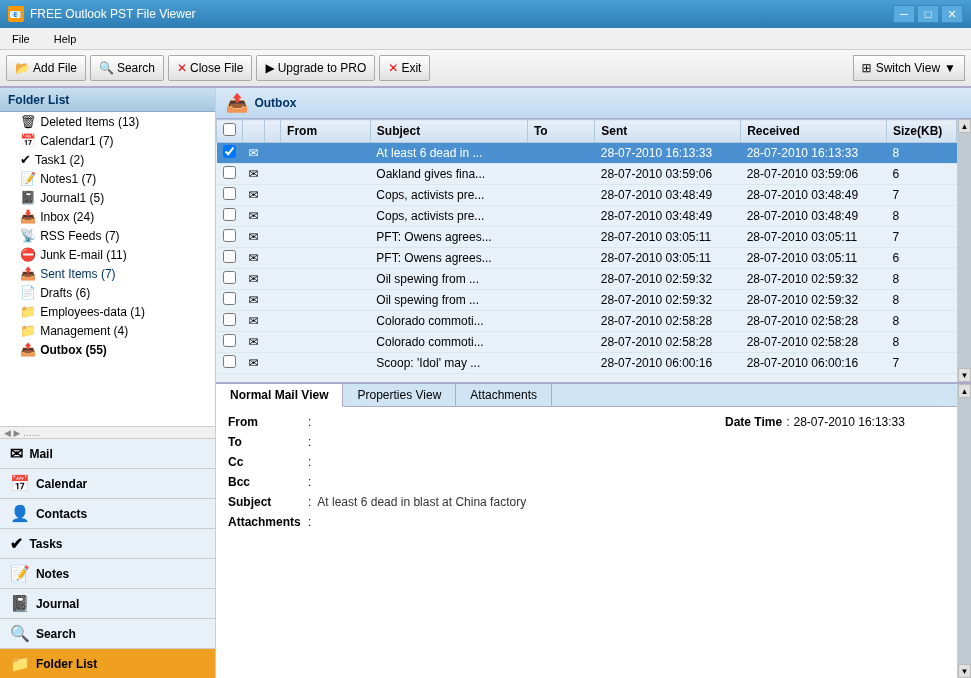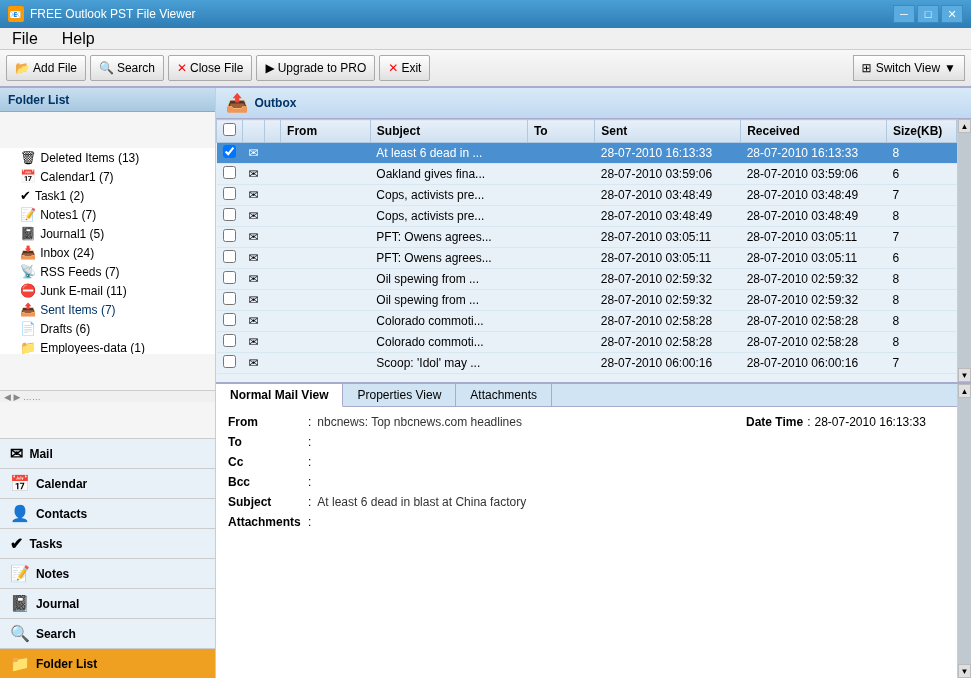--- a/index.html
+++ b/index.html
@@ -23,21 +23,21 @@
     
     .menu-bar {
       background: #f0f0f0;
       height: 22px;
       display: flex;
       align-items: center;
       padding: 0 6px;
       border-bottom: 1px solid #ccc;
       gap: 12px;
     }
-    .menu-item { cursor: pointer; padding: 2px 6px; font-size: 16px; }
+    .menu-item { cursor: pointer; padding: 2px 6px; font-size: 11px; }
 
     
     .toolbar {
       background: linear-gradient(to bottom, #f8f8f8, #e8e8e8);
       height: 38px;
       display: flex;
       align-items: center;
       padding: 0 6px;
       border-bottom: 2px solid #aac;
       gap: 4px;
@@ -63,21 +63,20 @@
     }
 
     
     .sidebar {
       width: 216px;
       background: #f5f5f5;
       border-right: 1px solid #ccc;
       display: flex;
       flex-direction: column;
       overflow: hidden;
-      gap: 36px;
     }
 
     
     .folder-list-header {
       background: linear-gradient(to bottom, #c8dff0, #a8c8e0);
       padding: 4px 8px;
       font-weight: bold;
       font-size: 13px;
       color: #003366;
       border-bottom: 1px solid #88aacc;
@@ -625,21 +624,20 @@
           <div class="preview-tab active">Normal Mail View</div>
           <div class="preview-tab">Properties View</div>
           <div class="preview-tab">Attachments</div>
         </div>
         <div class="preview-content">
           <div class="preview-header-row">
             <div class="preview-left">
               <div class="preview-field">
                 <span class="preview-label">From</span>
                 <span class="preview-colon">:</span>
-                <span class="preview-value">nbcnews: Top nbcnews.com headlines</span>
               </div>
               <div class="preview-field">
                 <span class="preview-label">To</span>
                 <span class="preview-colon">:</span>
                 <span class="preview-value"></span>
               </div>
               <div class="preview-field">
                 <span class="preview-label">Cc</span>
                 <span class="preview-colon">:</span>
                 <span class="preview-value"></span>
@@ -654,21 +652,21 @@
                 <span class="preview-colon">:</span>
                 <span class="preview-value">At least 6 dead in blast at China factory</span>
               </div>
               <div class="preview-field">
                 <span class="preview-label">Attachments</span>
                 <span class="preview-colon">:</span>
                 <span class="preview-value"></span>
               </div>
             </div>
             <div class="preview-right-block" style="min-width:220px; display:flex; gap:6px; flex-shrink:0; margin-top:0;">
-              <div style="display:flex; flex-direction:column; gap:6px;margin-left:21px;">
+              <div style="display:flex; flex-direction:column; gap:6px;">
                 <div style="display:flex; gap:4px; align-items:center;">
                   <span style="font-weight:bold;">Date Time</span>
                   <span>:</span>
                   <span>28-07-2010 16:13:33</span>
                 </div>
               </div>
             </div>
           </div>
           <div style="margin-top:16px;"></div>
         </div>

